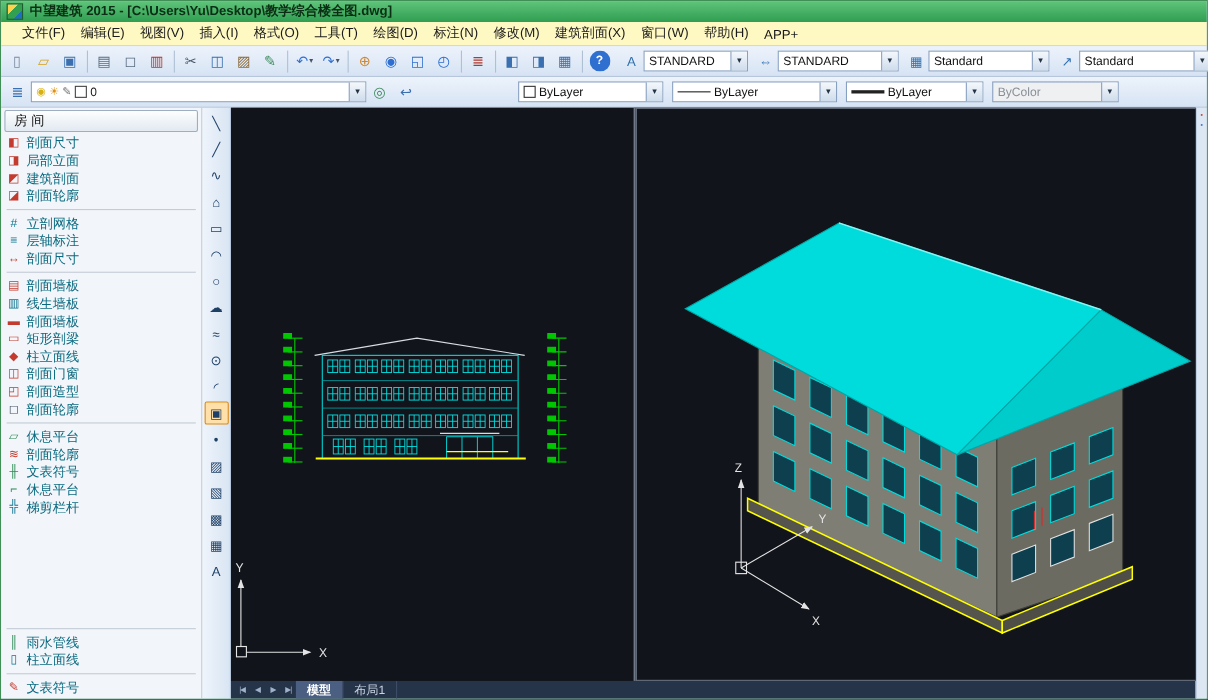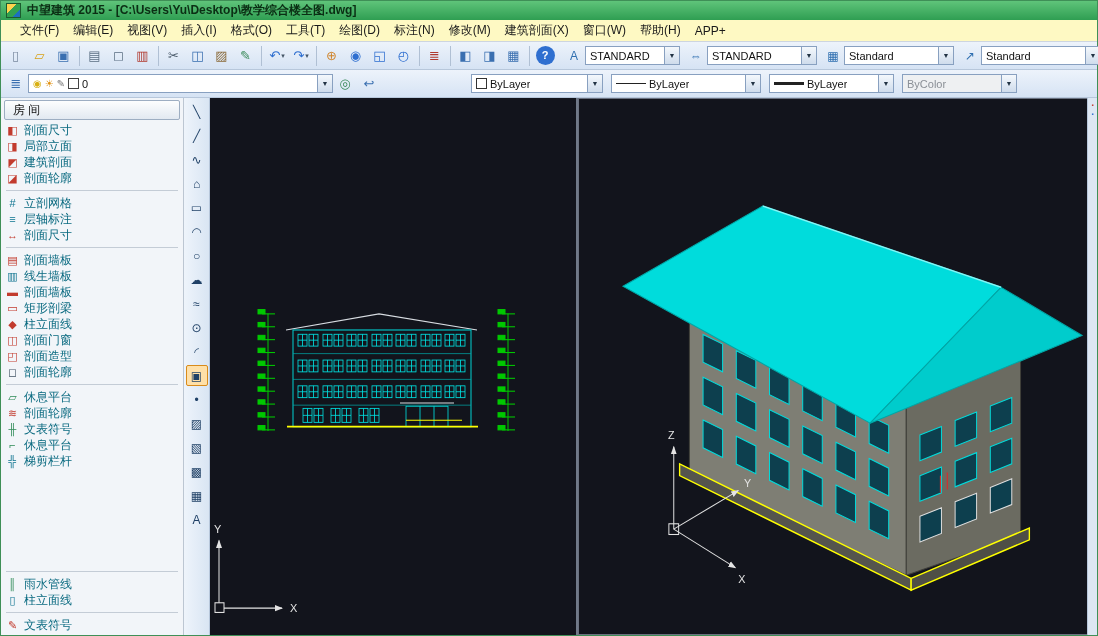--- a/index.html
+++ b/index.html
@@ -828,20 +828,38 @@
               <line x1="97" y1="402" x2="163" y2="366" marker-end="url(#ah2)"></line>
               <line x1="97" y1="402" x2="160" y2="438" marker-end="url(#ah2)"></line>
             </g>
             <text x="91" y="318" fill="#e4e4e4" font-size="11">Z</text>
             <text x="169" y="363" fill="#e4e4e4" font-size="11">Y</text>
             <text x="163" y="452" fill="#e4e4e4" font-size="11">X</text>
           </svg>
         </div>
       </div>
 
+      <div class="statusbar">
+        <span style="display:flex;">
+
+        <span class="snbtn">|◀</span>
+            <span class="snbtn">◀</span>
+            <span class="snbtn">▶</span>
+            <span class="snbtn">▶|</span>
+          </span>
+        <span style="display:flex;height:16px;">
+
+        <span class="stab active">
+              <span>模型</span>
+            </span>
+            <span class="stab">
+              <span>布局1</span>
+            </span>
+          </span>
+      </div>
     </div>
 
     <div class="rightstrip">
 
     <span class="rsic" style="color: rgb(194, 59, 46);">▪</span>
         <span class="rsic" style="color: rgb(47, 111, 208);">▪</span>
       </div>
   </div>
 </div>
 

